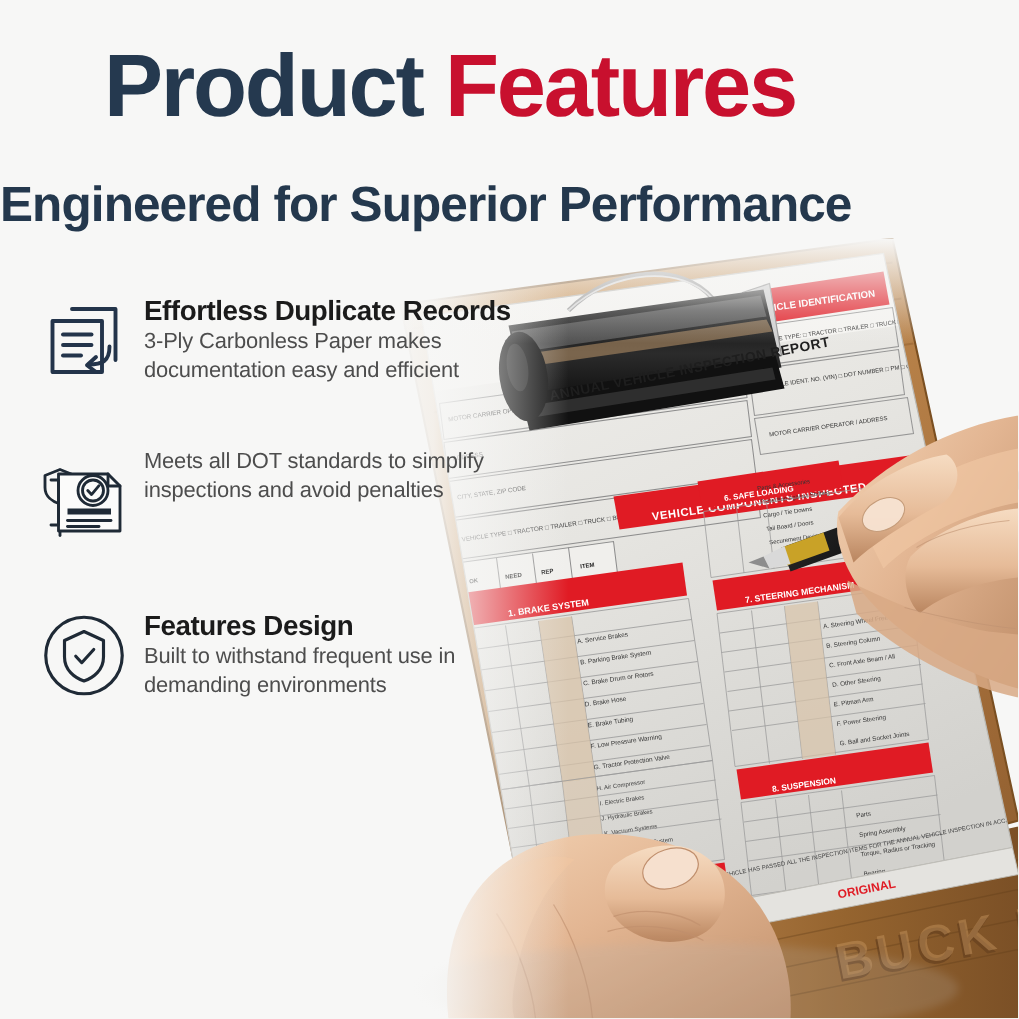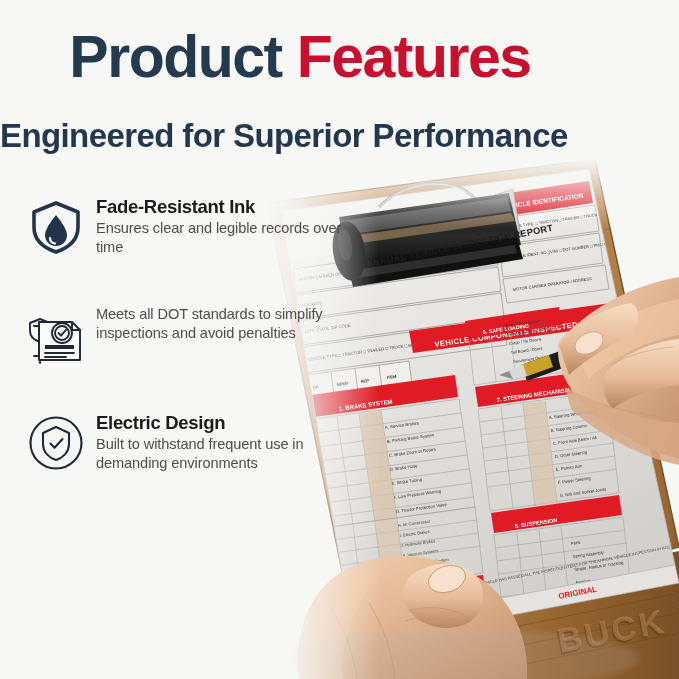--- a/index.html
+++ b/index.html
@@ -421,34 +421,38 @@
       </g>
 
       <ellipse cx="200" cy="500" rx="180" ry="30" fill="#b9b3ad" opacity="0.2" filter="url(#soft2)"></ellipse>
     </svg>
     <div class="photo-fade"></div>
     <div class="photo-fade-top"></div>
   </div>
 
   <div class="features">
 
-
-    <div class="feature f2">
+    <div class="feature f1">
       <div class="feat-icon">
-        <svg viewBox="0 0 60 60" fill="none">
-          <path d="M30 6 L52 15 V30 C52 43, 42 51, 30 55 C18 51, 8 43, 8 30 V15 Z" stroke="#23344a" stroke-width="3.6" stroke-linejoin="round" fill="none"></path>
-          <path d="M30 18 C30 18, 41 31, 41 38 C41 44.5, 36 49, 30 49 C24 49, 19 44.5, 19 38 C19 31, 30 18, 30 18 Z" fill="#23344a"></path>
-          <path d="M24 41 C24 44, 26 46, 29 46.5" stroke="#f7f7f6" stroke-width="2.2" stroke-linecap="round" fill="none"></path>
+        <svg viewBox="0 0 60 60" fill="none" stroke="#23344a" stroke-width="2.6" stroke-linecap="round" stroke-linejoin="round">
+          <path d="M22 9 H51 V43"></path>
+          <rect x="9" y="17" width="33" height="34"></rect>
+          <line x1="16" y1="26" x2="35" y2="26"></line>
+          <line x1="16" y1="33" x2="35" y2="33"></line>
+          <line x1="16" y1="40" x2="28" y2="40"></line>
+          <path d="M47 34 C47 44, 42 46, 33 46" stroke-width="2.6"></path>
+          <path d="M38 41 L32 46.5 L38 51"></path>
         </svg>
       </div>
       <div class="feat-text">
-        <p class="feat-title">Fade-Resistant Ink</p>
-        <p class="feat-desc">Ensures clear and legible records over time</p>
+        <p class="feat-title">Effortless Duplicate Records</p>
+        <p class="feat-desc">3-Ply Carbonless Paper makes documentation easy and efficient</p>
       </div>
     </div>
+
 
     <div class="feature f3">
       <div class="feat-icon">
         <svg viewBox="0 0 60 60" fill="none" stroke="#1f2a36" stroke-width="1.9" stroke-linecap="round" stroke-linejoin="round">
           <path d="M14 12 L24 16 V24 C24 30, 19 33.5, 14 35 C9 33.5, 4 30, 4 24 V16 Z"></path>
           <line x1="14" y1="35" x2="14" y2="56"></line>
           <path d="M13 15 H46 L54 23 V53 H13 Z" fill="#fbfbfa"></path>
           <path d="M46 15 V23 H54"></path>
           <path d="M8 19 H13 V49 H8"></path>
           <circle cx="36" cy="26" r="10"></circle>
@@ -466,19 +470,19 @@
 
     <div class="feature f4">
       <div class="feat-icon">
         <svg viewBox="0 0 60 60" fill="none" stroke="#1f2a36" stroke-width="2.1" stroke-linecap="round" stroke-linejoin="round">
           <circle cx="30" cy="30" r="25.5"></circle>
           <path d="M30 14 L43 20 V31 C43 40, 36 45, 30 47 C24 45, 17 40, 17 31 V20 Z"></path>
           <path d="M24.5 30.5 L28.5 34.8 L36.5 26"></path>
         </svg>
       </div>
       <div class="feat-text">
-        <p class="feat-title">Electric Design</p>
+        <p class="feat-title">Features Design</p>
         <p class="feat-desc">Built to withstand frequent use in demanding environments</p>
       </div>
     </div>
 
   </div>
 </div>
 
 </body></html>

